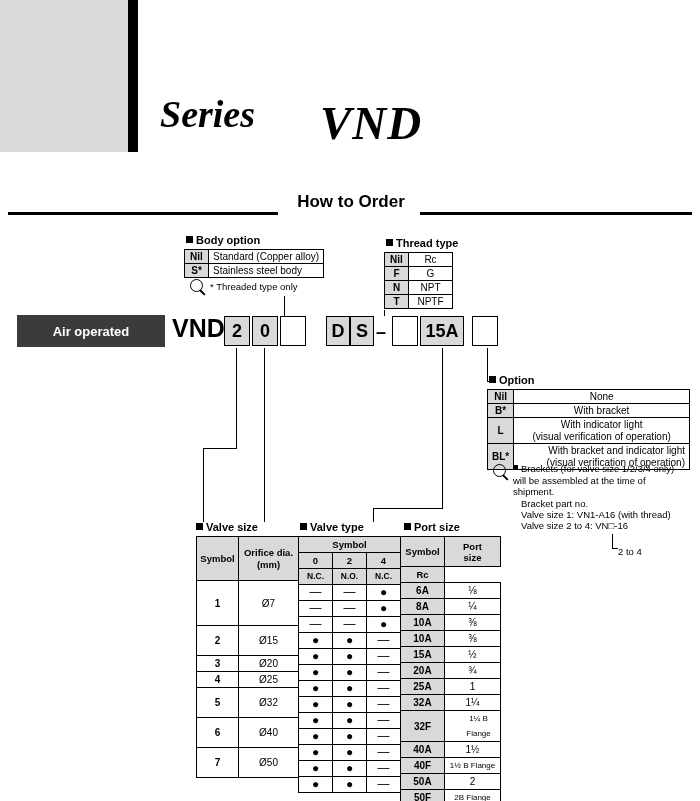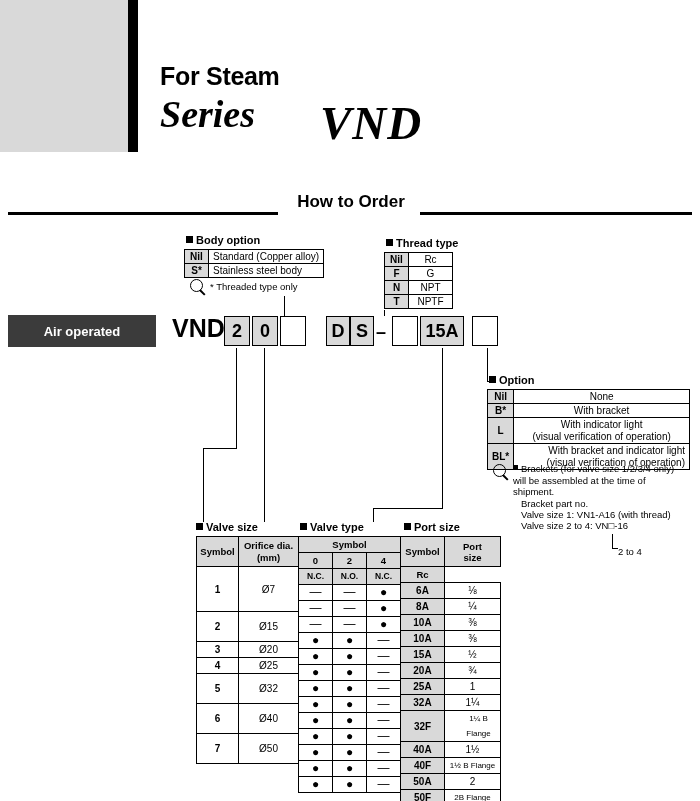--- a/index.html
+++ b/index.html
@@ -75,21 +75,21 @@
     line-height:13px;
     white-space:nowrap;
   }
   td.sym { background:#d9d9d9; font-weight:bold; text-align:center; width:24px; }
 
   
   .abs { position:absolute; }
 
   
   .air-op {
-    position:absolute; left:8px; top:315px; width:148px; height:32px;
+    position:absolute; left:17px; top:315px; width:148px; height:32px;
     background:#3b3b3b; color:#fff; font-size:13px; font-weight:bold;
     display:flex; align-items:center; justify-content:center;
   }
   .vnd-text {
     position:absolute; left:172px; top:314px;
     font-size:25px; font-weight:bold; letter-spacing:0px;
   }
   .codebox {
     position:absolute; top:316px; height:30px;
     border:1px solid #000; background:#d9d9d9;
@@ -127,21 +127,20 @@
   }
   table.big th { background:#d9d9d9; font-weight:bold; font-size:9.5px; }
   .dot { font-size:12px; line-height:12px; }
 </style>
 </head>
 <body>
 
 <div class="header">
   <div class="header-grey"></div>
   <div class="header-bar"></div>
-  <div class="title-line2">For Steam</div>
   <div class="series-word">Series</div>
   <div class="series-name">VND</div>
 </div>
 
 <div class="hto-wrap">
   <div class="hto-rule-left"></div>
   <div class="hto-rule-right"></div>
   <div class="hto-text">How to Order</div>
 </div>
 
@@ -274,21 +273,21 @@
   <span class="bullet-sq"></span><span>Valve type</span>
 </div>
 <div class="abs callout-label" style="left:404px; top:521px;">
   <span class="bullet-sq"></span><span>Port size</span>
 </div>
 
 <table class="big abs" style="left:196px; top:536px;">
   <tbody>
       <tr>
     <th style="width:42px;height:30px;">Symbol</th>
-    <th style="width:60px;height:30px;white-space:pre-line;line-height:12px;">Orifice dia.
+    <th style="width:60px;height:44px;white-space:pre-line;line-height:12px;">Orifice dia.
 (mm)</th>
   </tr>
   <tr>
     <td style="height:45px;font-weight:bold;">1</td>
     <td style="height:45px;">Ø7</td>
   </tr>
   <tr>
     <td style="height:30px;font-weight:bold;">2</td>
     <td style="height:30px;">Ø15</td>
   </tr>

